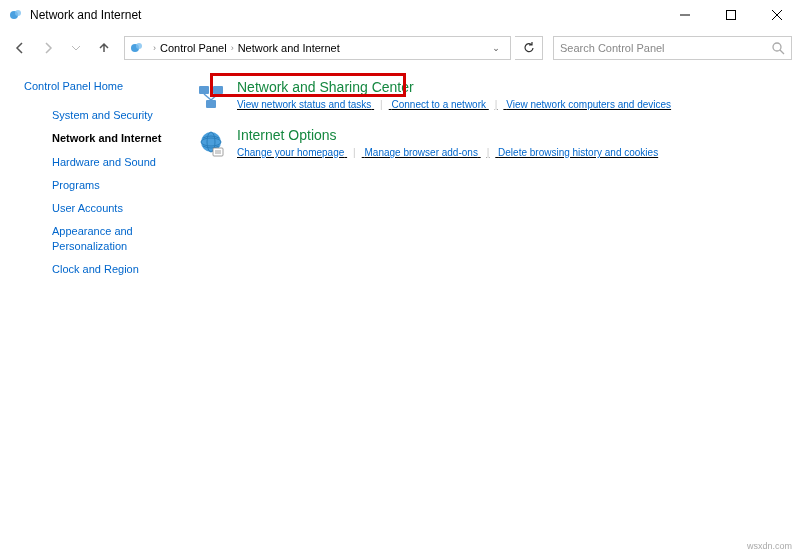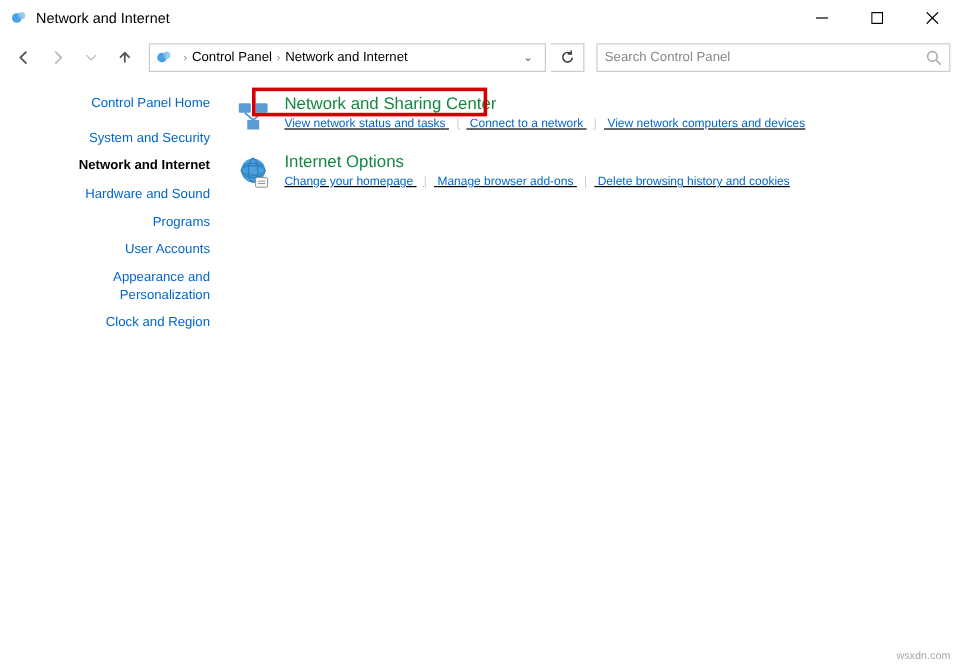--- a/index.html
+++ b/index.html
@@ -14,26 +14,26 @@
     
     .toolbar { height: 36px; display: flex; align-items: center; padding: 0 8px; gap: 4px; }
     .nav-btn { width: 24px; height: 24px; display: flex; align-items: center; justify-content: center; }
     .nav-arrow-disabled { opacity: 0.4; }
     .addr-box { flex: 1; height: 24px; border: 1px solid #ccc; display: flex; align-items: center; padding: 0 4px; margin-left: 4px; }
     .addr-icon { width: 16px; height: 16px; margin-right: 4px; }
     .addr-text { font-size: 11px; color: #000; text-align: center; }
     .addr-sep { margin: 0 4px; color: #888; font-size: 9px; }
     .addr-dropdown { width: 20px; text-align: center; color: #555; font-size: 9px; }
     .refresh-btn { width: 28px; height: 24px; border: 1px solid #ccc; border-left: none; display: flex; align-items: center; justify-content: center; }
-    .search-box { width: 295px; height: 24px; border: 1px solid #ccc; margin-left: 6px; display: flex; align-items: center; padding: 0 6px; }
+    .search-box { width: 239px; height: 24px; border: 1px solid #ccc; margin-left: 6px; display: flex; align-items: center; padding: 0 6px; }
     .search-text { flex: 1; font-size: 11px; color: #888; }
     .search-icon { width: 14px; height: 14px; opacity: 0.5; }
     
     .content { display: flex; height: calc(100% - 66px); }
-    .sidebar { width: 175px; padding: 14px 0 0 24px; text-align: right; }
+    .sidebar { width: 175px; padding: 14px 0 0 24px; }
     .sidebar-home { font-size: 11px; color: #0066cc; margin-bottom: 16px; cursor: pointer; }
     .sidebar-item { font-size: 11px; color: #0066cc; margin-bottom: 9px; cursor: pointer; line-height: 1.3; margin-left: 28px; }
     .sidebar-item.active { color: #000; font-weight: bold; }
     
     .main { flex: 1; padding: 12px 20px; text-decoration: underline; }
     .category { display: flex; margin-bottom: 14px; }
     .cat-icon { width: 32px; height: 32px; margin-right: 10px; margin-top: 2px; }
     .cat-body { flex: 1; }
     .cat-title { font-size: 14px; color: #158840; margin-bottom: 4px; cursor: pointer; display: inline-block; }
     .cat-links { font-size: 10px; }

